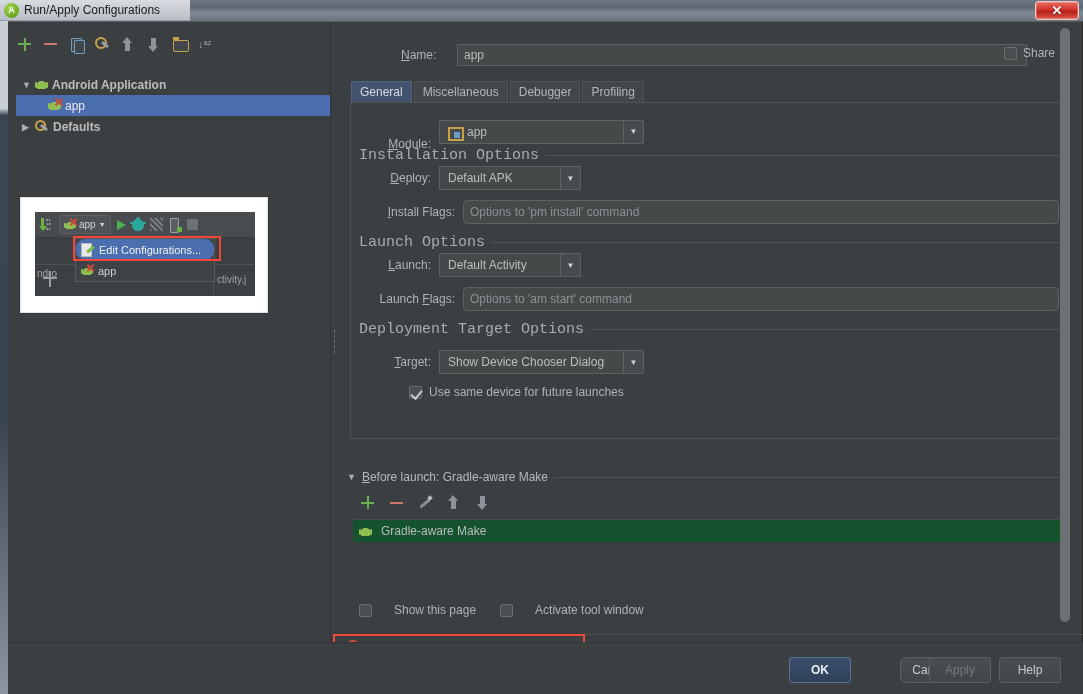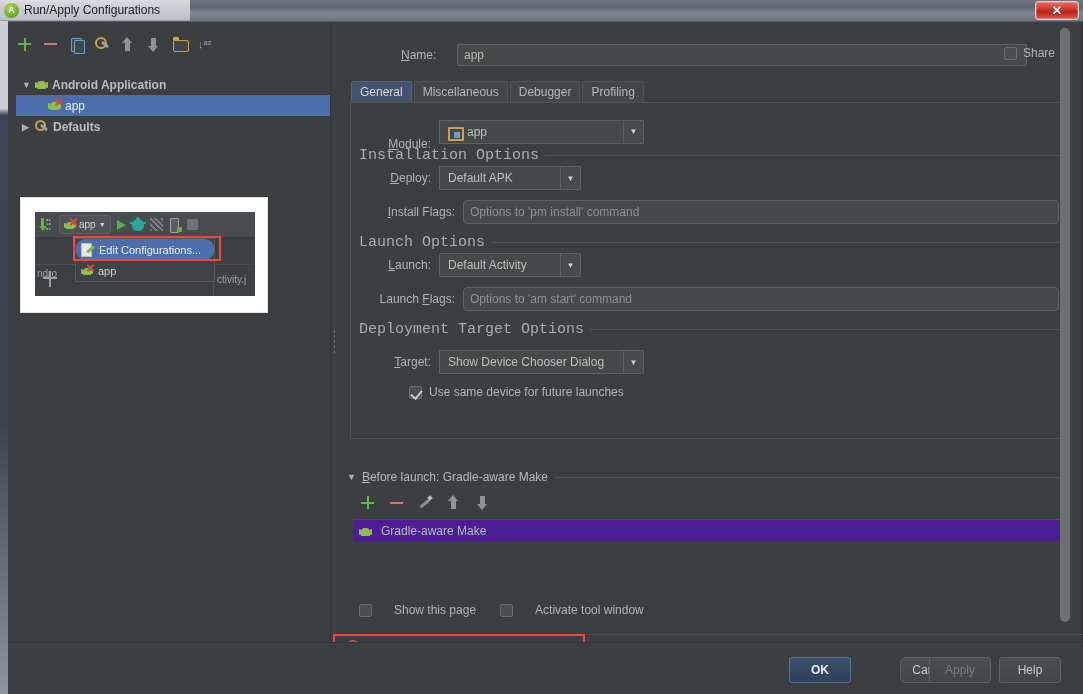--- a/index.html
+++ b/index.html
@@ -318,21 +318,21 @@
     content:""; position:absolute; left:11px; top:2px; width:4px; height:4px;
     background:#b6bbbe; transform: rotate(-40deg);
   }
 
   .bl-list {
     margin-top: 8px; margin-left: 6px; width: 716px; height: 72px;
     background:#3c3f41; border-top: 1px solid #4a4e50;
   }
   .bl-item {
     height: 22px; display:flex; align-items:center; gap:5px;
-    padding-left: 6px; color:#b8bbbe; background:#4c1d95;
+    padding-left: 6px; color:#b8bbbe; background:#14532d;
   }
 
   
   .bottom-checks {
     position:absolute; left: 18px; top: 581px;
     display:flex; align-items:center; gap: 24px;
   }
   .chk-group { display:flex; align-items:center; gap: 22px; }
   .chk-group span { color:#b0b3b6; font-size:12px; }
 

